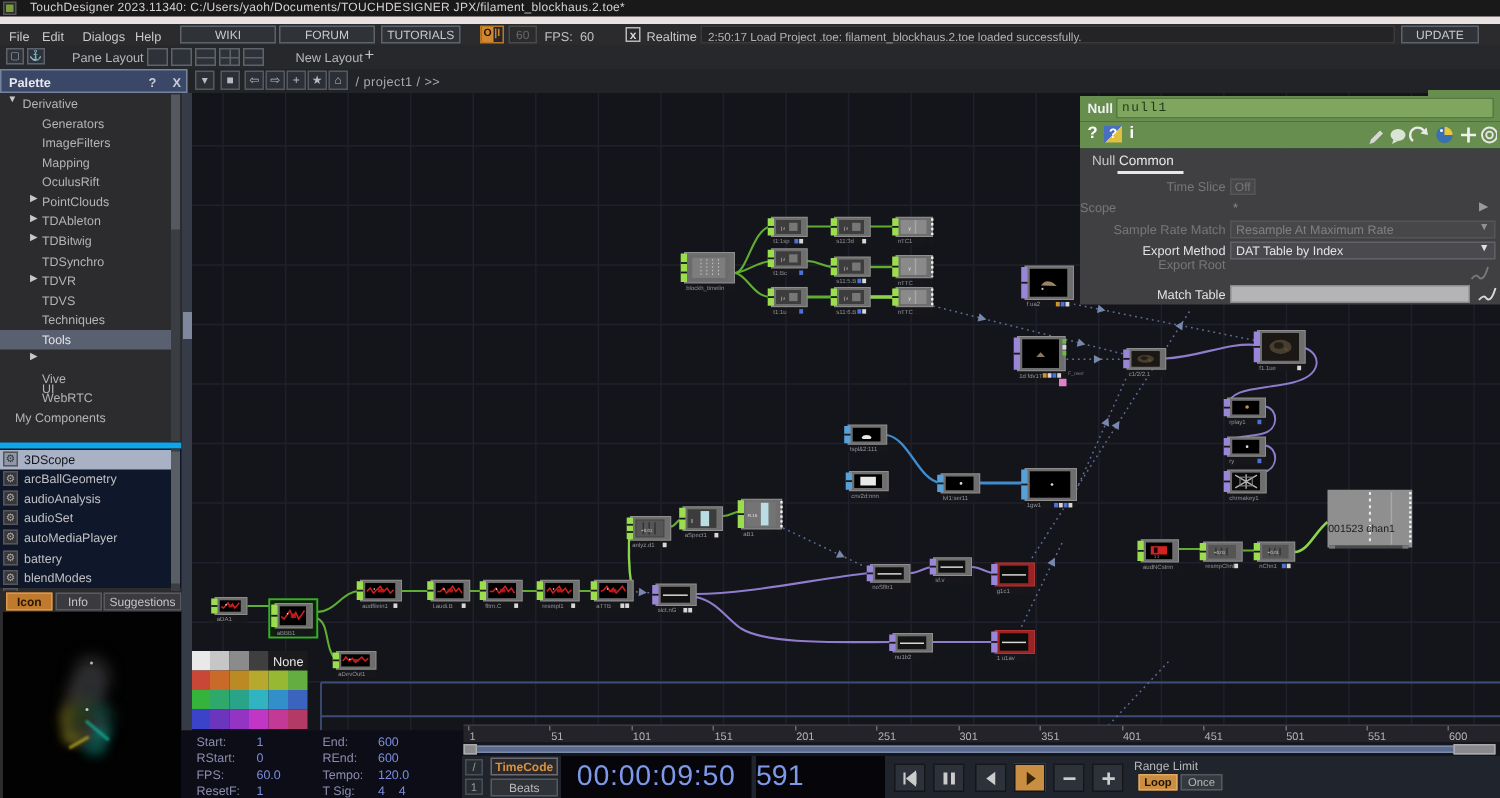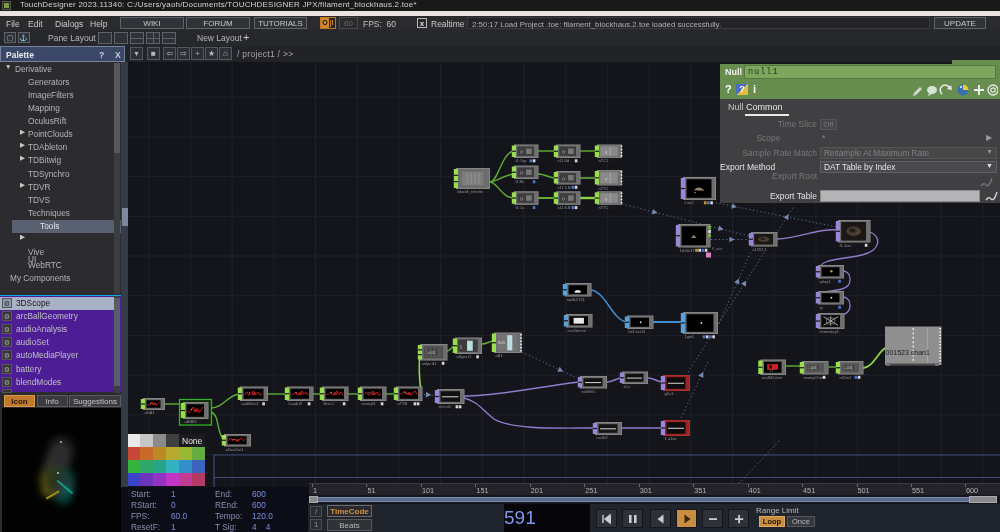--- a/index.html
+++ b/index.html
@@ -102,40 +102,40 @@
 <div class="abs" style="left:0;top:118.62999999999997px;width:115px;height:13px;">
       <span style="position:absolute;left:20px;top:0;color:#c8c8c8;font-size:6.5px;">▶</span>
       <span style="position:absolute;left:28px;top:1px;font-size:8.3px;color:#b4b4b8;white-space:nowrap;">TDVR</span>
     </div>
 <div class="abs" style="left:0;top:131.69999999999996px;width:115px;height:13px;">
       <span style="position:absolute;left:28px;top:1px;font-size:8.3px;color:#b4b4b8;white-space:nowrap;">TDVS</span>
     </div>
 <div class="abs" style="left:0;top:144.76999999999995px;width:115px;height:13px;">
       <span style="position:absolute;left:28px;top:1px;font-size:8.3px;color:#b4b4b8;white-space:nowrap;">Techniques</span>
     </div>
-<div class="abs" style="left:0;top:157.83999999999995px;width:115px;height:13px;background:#596070;margin-left:12px;">
+<div class="abs" style="left:0;top:157.83999999999995px;width:115px;height:13px;background:#596070;">
       <span style="position:absolute;left:28px;top:1px;font-size:8.3px;color:#e2e2e6;white-space:nowrap;">Tools</span>
     </div>
 <div class="abs" style="left:0;top:170.90999999999994px;width:115px;height:13px;">
       <span style="position:absolute;left:20px;top:0;color:#c8c8c8;font-size:6.5px;">▶</span>
       <span style="position:absolute;left:28px;top:1px;font-size:8.3px;color:#b4b4b8;white-space:nowrap;margin-top:20px;">UI</span>
     </div>
 <div class="abs" style="left:0;top:183.97999999999993px;width:115px;height:13px;">
       <span style="position:absolute;left:28px;top:1px;font-size:8.3px;color:#b4b4b8;white-space:nowrap;">Vive</span>
     </div>
 <div class="abs" style="left:0;top:197.04999999999993px;width:115px;height:13px;">
       <span style="position:absolute;left:28px;top:1px;font-size:8.3px;color:#b4b4b8;white-space:nowrap;">WebRTC</span>
     </div>
 <div class="abs" style="left:0;top:210.11999999999992px;width:115px;height:13px;">
       <span style="position:absolute;left:10px;top:1px;font-size:8.3px;color:#b4b4b8;white-space:nowrap;">My Components</span>
     </div>
 <div class="abs" style="left:114px;top:1px;width:6px;height:231px;background:#3a3d42;">
       <div class="abs" style="left:0;top:0;width:6px;height:90px;background:#55585e;"></div>
     </div>
-<div class="abs" style="left:0;top:233px;width:121px;height:97px;background:#4c1d95;border-top:1px solid #0ea5e9;">
+<div class="abs" style="left:0;top:233px;width:121px;height:97px;background:#0f172a;border-top:4px solid #0ea5e9;">
 <div class="abs" style="left:0;top:1px;width:114px;height:13px;background:#a9b2c4;">
         <span style="position:absolute;left:2px;top:1px;width:10px;height:10px;background:#8f98aa;border:1px solid #55555a;color:#333;font-size:7px;line-height:9px;text-align:center;">⚙</span>
         <span style="position:absolute;left:16px;top:1px;font-size:8.3px;color:#15151a;white-space:nowrap;">3DScope</span>
       </div>
 <div class="abs" style="left:0;top:14.1px;width:114px;height:13px;">
         <span style="position:absolute;left:2px;top:1px;width:10px;height:10px;background:#37373a;border:1px solid #55555a;color:#a8a8a8;font-size:7px;line-height:9px;text-align:center;">⚙</span>
         <span style="position:absolute;left:16px;top:1px;font-size:8.3px;color:#c0c0c4;white-space:nowrap;">arcBallGeometry</span>
       </div>
 <div class="abs" style="left:0;top:27.2px;width:114px;height:13px;">
         <span style="position:absolute;left:2px;top:1px;width:10px;height:10px;background:#37373a;border:1px solid #55555a;color:#a8a8a8;font-size:7px;line-height:9px;text-align:center;">⚙</span>
@@ -761,42 +761,42 @@
       </svg>
 </div>
 <div class="abs" style="left:0;top:35.5px;width:280px;height:104px;background:#404042;">
 <div class="abs" style="left:8px;top:3px;font-size:9px;color:#c8c8c8;">Null</div>
 <div class="abs" style="left:26px;top:3px;font-size:9px;color:#e8e8e8;">Common</div>
 <div class="abs" style="left:25px;top:14.5px;width:44px;height:2px;background:#e8e8e8;"></div>
 <div class="abs" style="left:0px;top:20.0px;width:97px;text-align:right;font-size:8.5px;color:#77777b;">Time Slice</div>
 <div class="abs" style="left:100px;top:20.0px;width:180px;height:12px;">
         <span style="position:absolute;left:0;top:0;width:17px;height:11px;background:#47474a;border:1px solid #56565a;color:#77777b;font-size:8px;text-align:center;line-height:10px;">Off</span>
       </div>
-<div class="abs" style="left:0px;top:34.400000000000006px;width:97px;text-align:center;font-size:8.5px;color:#77777b;">Scope</div>
+<div class="abs" style="left:0px;top:34.400000000000006px;width:97px;text-align:left;font-size:8.5px;color:#77777b;">Scope</div>
 <div class="abs" style="left:100px;top:34.400000000000006px;width:180px;height:12px;">
         <span style="position:absolute;left:2px;top:0;color:#8a8a8e;font-size:8.5px;">*</span>
         <span style="position:absolute;left:166px;top:0px;color:#9a9a9e;font-size:8px;">▶</span>
       </div>
 <div class="abs" style="left:0px;top:48.80000000000001px;width:97px;text-align:right;font-size:8.5px;color:#77777b;">Sample Rate Match</div>
 <div class="abs" style="left:100px;top:48.80000000000001px;width:180px;height:12px;">
         <span style="position:absolute;left:0;top:-1px;width:177px;height:12px;background:#47474a;border:1px solid #555;color:#808084;font-size:8.3px;padding-left:3px;line-height:11px;">Resample At Maximum Rate</span>
         <span style="position:absolute;left:166px;top:0px;color:#909094;font-size:7px;">▼</span>
       </div>
-<div class="abs" style="left:0px;top:63.20000000000002px;width:97px;font-size:8.5px;color:#e2e2e6;">Export Method</div>
+<div class="abs" style="left:0px;top:63.20000000000002px;width:97px;text-align:right;font-size:8.5px;color:#e2e2e6;">Export Method</div>
 <div class="abs" style="left:100px;top:63.20000000000002px;width:180px;height:12px;">
         <span style="position:absolute;left:0;top:-1px;width:177px;height:12px;background:#4a4a4e;border:1px solid #606066;color:#e4e4e8;font-size:8.3px;padding-left:3px;line-height:11px;">DAT Table by Index</span>
         <span style="position:absolute;left:166px;top:0px;color:#e0e0e4;font-size:7px;">▼</span>
       </div>
 <div class="abs" style="left:0px;top:72px;width:97px;text-align:right;font-size:8.5px;color:#77777b;padding-left:16px;">Export Root</div>
 <div class="abs" style="left:100px;top:77.60000000000002px;width:180px;height:12px;">
         <svg style="position:absolute;left:160px;top:-1px;" width="13" height="12" viewBox="0 0 13 12">
           <path d="M1,10 q3,-4 5,-1 q3,3 6,-7" stroke="#77777b" stroke-width="1.3" fill="none"></path>
         </svg>
       </div>
-<div class="abs" style="left:0px;top:92.00000000000003px;width:97px;text-align:right;font-size:8.5px;color:#e2e2e6;">Export Table</div>
+<div class="abs" style="left:0px;top:92.00000000000003px;width:97px;text-align:right;font-size:8.5px;color:#e2e2e6;">Match Table</div>
 <div class="abs" style="left:100px;top:92.00000000000003px;width:180px;height:12px;">
         <span style="position:absolute;left:0;top:-1px;width:160px;height:12px;background:#b4b4b6;border:1px solid #8a8a8c;"></span>
         <svg style="position:absolute;left:165px;top:-1px;" width="13" height="12" viewBox="0 0 13 12">
           <path d="M1,10 q3,-4 5,-1 q3,3 6,-7" stroke="#d8d8da" stroke-width="1.3" fill="none"></path>
         </svg>
       </div>
 </div>
 </div>
 <div class="abs" style="left:121px;top:487px;width:188px;height:45px;background:#0d0d17;font-size:8.3px;">
 <div class="abs" style="left:10px;top:2px;color:#8c8cb0;">Start:</div>
@@ -847,20 +847,21 @@
 <div class="abs" style="left:309px;top:495px;width:691px;height:8.5px;background:#15151d;">
 <div class="abs" style="left:2px;top:1.5px;width:682px;height:5.5px;background:#5a6b8f;border:1px solid #7a8aa8;"></div>
 <div class="abs" style="left:0px;top:0.5px;width:9px;height:7.5px;background:#8a8a8e;border:1px solid #aaa;"></div>
 <div class="abs" style="left:660px;top:0.5px;width:28px;height:7.5px;background:#8a8a8e;border:1px solid #aaa;"></div>
 </div>
 <div class="abs" style="left:308px;top:503.5px;width:692px;height:28.5px;background:#20242c;">
 <div class="abs" style="left:2px;top:2px;width:12px;height:11px;background:#272b32;border:1px solid #4a4e55;color:#9a9aa0;font-size:7.5px;text-align:center;line-height:10px;">/</div>
 <div class="abs" style="left:2px;top:15px;width:12px;height:11px;background:#272b32;border:1px solid #4a4e55;color:#9a9aa0;font-size:7.5px;text-align:center;line-height:10px;">1</div>
 <div class="abs" style="left:19px;top:1.5px;width:45px;height:12px;background:#2a2a2e;border:1px solid #6a6a70;color:#d8923f;font-size:8px;font-weight:bold;text-align:center;line-height:11px;">TimeCode</div>
 <div class="abs" style="left:19px;top:15px;width:45px;height:12px;background:#2f3338;border:1px solid #55595f;color:#b8b8bc;font-size:8px;text-align:center;line-height:11px;">Beats</div>
+<div class="abs" style="left:66px;top:0px;width:127px;height:28.5px;background:#05050a;color:#7e99ea;font-size:19px;text-align:center;line-height:28px;letter-spacing:0.5px;">00:00:09:50</div>
 <div class="abs" style="left:196px;top:0px;width:86px;height:28.5px;background:#05050a;color:#7e99ea;font-size:19px;text-align:left;line-height:28px;">591</div>
 <div class="abs" style="left:288px;top:5px;width:21px;height:19px;background:#2d3139;border:1px solid #15151a;"><svg width="19" height="17" viewBox="0 0 19 17">
         <path d="M6,5 v8 M13,5 l-5,4 5,4 z M13,9 h0" fill="#ccc" stroke="#ccc" stroke-width="1.4"></path>
         <path d="M14,5 l-5,4 5,4 z" fill="#ccc"></path>
       </svg></div>
 <div class="abs" style="left:314px;top:5px;width:21px;height:19px;background:#2d3139;border:1px solid #15151a;"><svg width="19" height="17" viewBox="0 0 19 17">
         <rect x="6" y="5" width="2.6" height="8" fill="#ccc"></rect>
         <rect x="11" y="5" width="2.6" height="8" fill="#ccc"></rect>
       </svg></div>
 <div class="abs" style="left:342px;top:5px;width:21px;height:19px;background:#2d3139;border:1px solid #15151a;"><svg width="19" height="17" viewBox="0 0 19 17">

